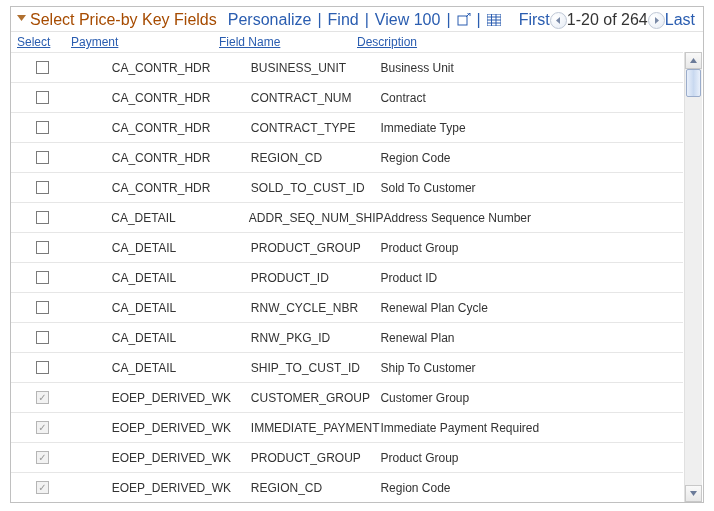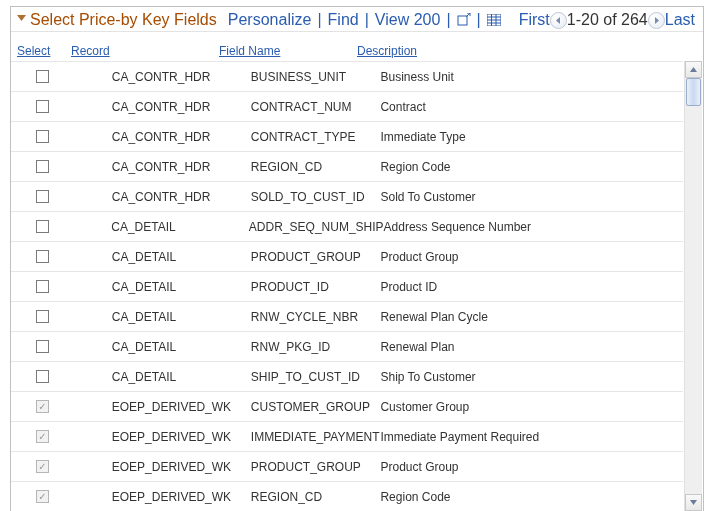--- a/index.html
+++ b/index.html
@@ -62,21 +62,21 @@
     background: radial-gradient(circle at 30% 30%, #ffffff, #e6ecf5);
     display: inline-flex;
     align-items: center;
     justify-content: center;
     cursor: pointer;
   }
   .nav .arrow svg { display:block; }
 
   .col-headers {
     display: flex;
-    padding: 12px 0 3px 6px;
+    padding: 3px 0 3px 6px;
     border-top: 1px solid #e3e3e3;
   }
   .col-headers div {
     color: #2a5db0;
     text-decoration: underline;
     cursor: pointer;
     font-size: 12px;
   }
   .col-sel  { width: 54px; }
   .col-rec  { width: 148px; }
@@ -194,21 +194,21 @@
         </span>
         <span>Select Price-by Key Fields</span>
       </div>
 
       <div style="display:flex; align-items:center;padding-left:8px;">
         <div class="actions">
           <span class="link">Personalize</span>
           <span class="sep">|</span>
           <span class="link">Find</span>
           <span class="sep">|</span>
-          <span class="link">View 200</span>
+          <span class="link">View 100</span>
           <span class="sep">|</span>
           <span class="icon">
             <svg width="14" height="14" viewBox="0 0 14 14">
               <rect x="1" y="3" width="9" height="9" fill="none" stroke="#2a5db0" stroke-width="1"></rect>
               <path d="M9 4 L13 0 M10 0 h3 v3" fill="none" stroke="#2a5db0" stroke-width="1"></path>
             </svg>
           </span>
           <span class="sep">|</span>
           <span class="icon">
             <svg width="14" height="12" viewBox="0 0 14 12">
@@ -235,21 +235,21 @@
                 <polygon points="2,0 2,7 6,3.5" fill="#7a8aa8"></polygon>
               </svg>
           </span>
           <span class="navlink">Last</span>
         </div>
       </div>
     </div>
 
     <div class="col-headers">
       <div class="col-sel">Select</div>
-      <div class="col-rec">Record</div>
+      <div class="col-rec">Payment</div>
       <div class="col-fld">Field Name</div>
       <div class="col-desc">Description</div>
     </div>
 
     <div class="grid-body">
       <div class="rows" id="rows">
           <div class="row">
             <div class="c-sel">
               <span class="cb"></span>
             </div>

